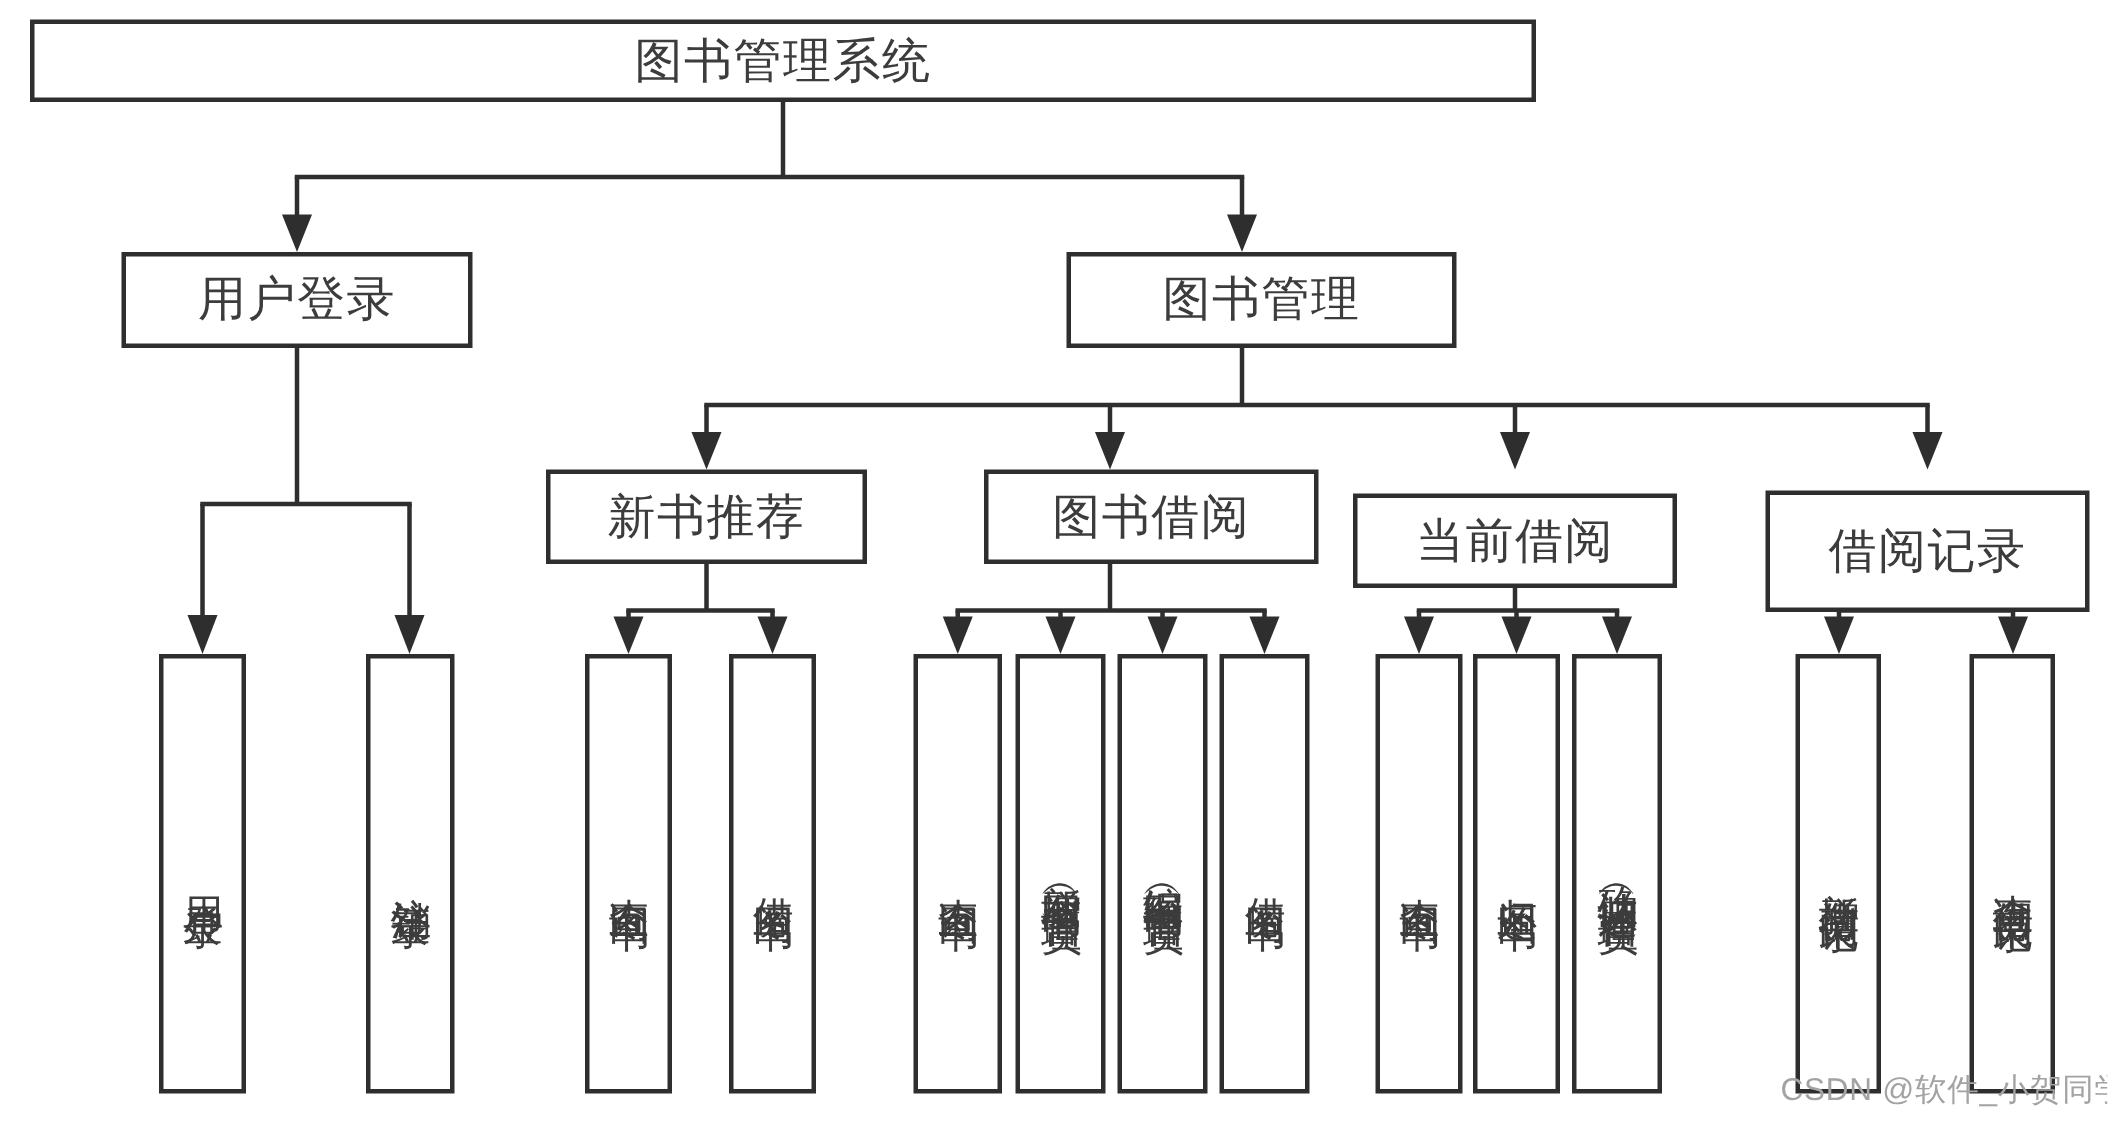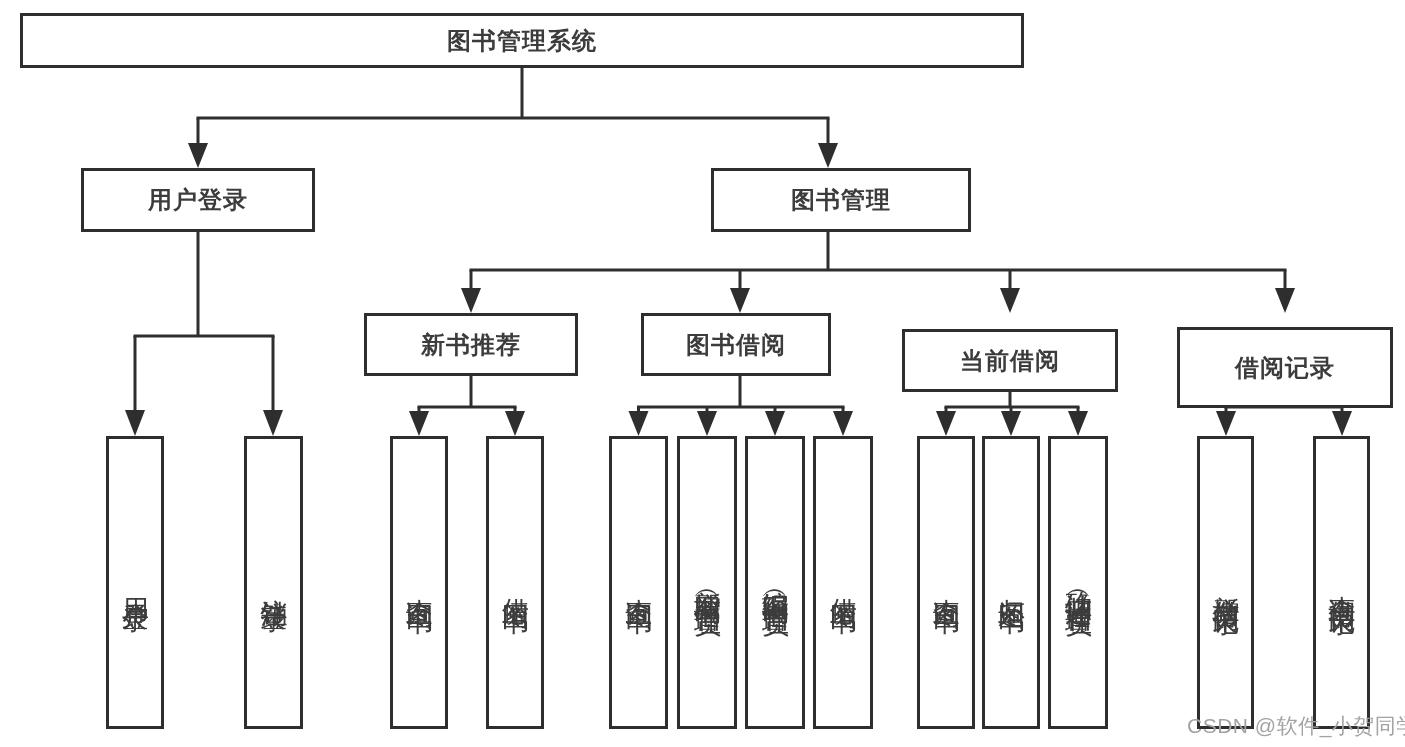--- a/index.html
+++ b/index.html
@@ -14,21 +14,21 @@
   .node {
     position:absolute;
     box-sizing:border-box;
     border:3px solid #2e2e2e;
     background:#ffffff;
     display:flex;
     align-items:center;
     justify-content:center;
     color:#3c3c3c;
   }
-  .h-node { font-size:24px; letter-spacing:1px; white-space:nowrap;font-weight:bold; }
+  .h-node { font-size:32px; letter-spacing:1px; white-space:nowrap; }
   .v-node {
     writing-mode:vertical-rl;
     font-size:27px;
     letter-spacing:3px;
     line-height:1;
   }
   .watermark {
     position:absolute;
     left:1187px; top:712px;
     font-size:21px;
@@ -113,21 +113,21 @@
       <path d="M1332 411 L1352 411 L1342 436 Z"></path>
     </g>
   </svg>
 
   <div class="node h-node" style="left:20px; top:13px; width:1004px; height:55px;">图书管理系统</div>
 
   <div class="node h-node" style="left:81px; top:168px; width:234px; height:64px;">用户登录</div>
   <div class="node h-node" style="left:711px; top:168px; width:260px; height:64px;">图书管理</div>
 
   <div class="node h-node" style="left:364px; top:313px; width:214px; height:63px;">新书推荐</div>
-  <div class="node h-node" style="left:641px; top:313px; width:190px; height:63px;">图书借阅</div>
+  <div class="node h-node" style="left:656px; top:313px; width:223px; height:63px;">图书借阅</div>
   <div class="node h-node" style="left:902px; top:313px; width:216px; height:63px;margin-top:16px;">当前借阅</div>
   <div class="node h-node" style="left:1177px; top:327px; width:216px; height:81px;">借阅记录</div>
 
   <div class="node v-node" style="left:106px; top:436px; width:58px; height:293px;">用户登录</div>
   <div class="node v-node" style="left:244px; top:436px; width:59px; height:293px;">注销登录</div>
 
   <div class="node v-node" style="left:390px; top:436px; width:58px; height:293px;">查询图书</div>
   <div class="node v-node" style="left:486px; top:436px; width:58px; height:293px;">借阅图书</div>
 
   <div class="node v-node" style="left:609px; top:436px; width:59px; height:293px;">查询图书</div>

